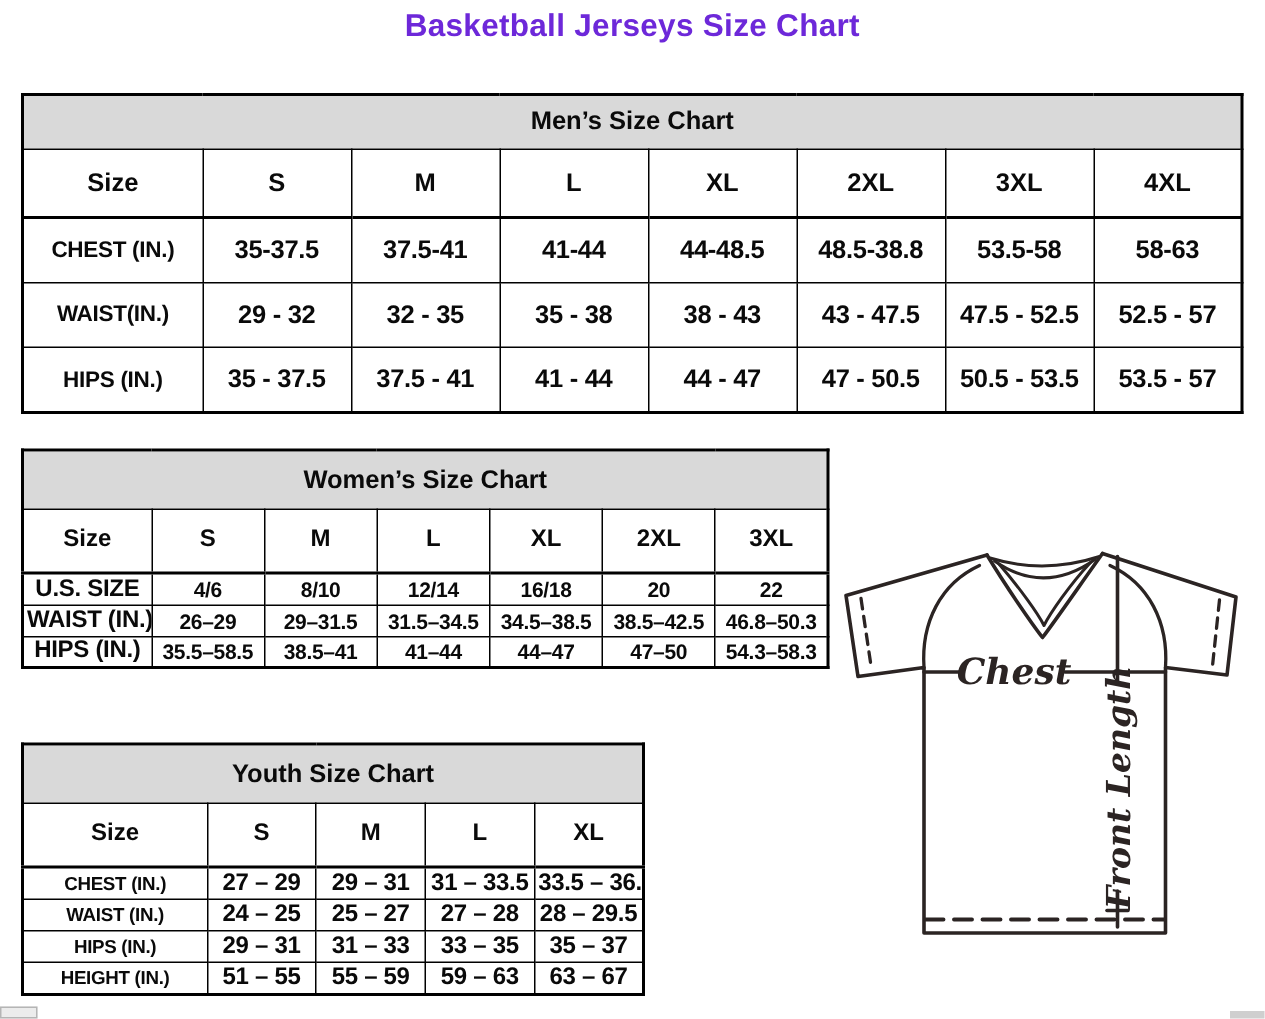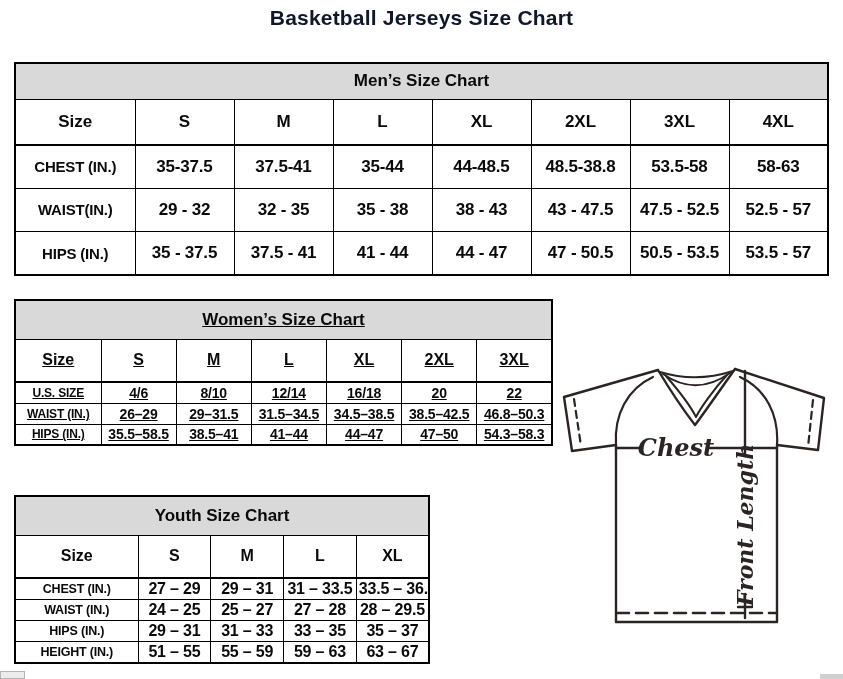--- a/index.html
+++ b/index.html
@@ -4,25 +4,25 @@
 <style>
   html,body{margin:0;padding:0;}
   body{
     width:843px;height:679px;position:relative;overflow:hidden;
     background:#ffffff;color:#000;
     font-family:"Liberation Sans", sans-serif;
   }
   .page-title{
     position:absolute;top:6px;left:0;width:100%;
     text-align:center;font-size:21px;font-weight:bold;
-    letter-spacing:.2px;color:#0f172a;margin:0;
+    letter-spacing:.2px;color:#6d28d9;margin:0;
   }
   .tbl-wrap{position:absolute;}
   .tbl-wrap.men{left:14px;top:62px;width:815px;height:214px;}
-  .tbl-wrap.women{left:14px;top:299px;width:539px;height:127px;text-decoration:underline;}
+  .tbl-wrap.women{left:14px;top:299px;width:539px;height:127px;}
   .tbl-wrap.youth{left:14px;top:495px;width:416px;height:169px;}
   table.sizechart{
     width:100%;height:100%;border-collapse:collapse;table-layout:fixed;
     border:2px solid #000;
   }
   table.sizechart td{
     border:1px solid #000;text-align:center;vertical-align:middle;
     padding:0 2px;overflow:hidden;white-space:nowrap;color:#0a0a0a;
   }
   tr.tr-band td{
@@ -37,21 +37,21 @@
   .men tr.tr-cols td{font-size:17px}
   .men tr.tr-data{height:43px}
   .men tr.tr-data td{font-size:17px}
   .men tr.tr-data td.row-label{font-size:15px}
   
   .women tr.tr-band{height:39px}
   .women tr.tr-cols{height:43px}
   .women tr.tr-cols td{font-size:16px}
   .women tr.tr-data{height:21px}
   .women tr.tr-data td{font-size:14px}
-  .women tr.tr-data td.row-label{font-size:12px}
+  .women tr.tr-data td.row-label{font-size:16px}
   
   .youth tr.tr-band{height:39px}
   .youth tr.tr-cols{height:42px}
   .youth tr.tr-cols td{font-size:16px}
   .youth tr.tr-data{height:21px}
   .youth tr.tr-data td{font-size:16px}
   .youth tr.tr-data td.row-label{font-size:12.5px}
 
   .jersey{position:absolute;left:555px;top:355px;width:288px;height:324px;}
   .jersey text{
@@ -90,21 +90,21 @@
           <td>L</td>
           <td>XL</td>
           <td>2XL</td>
           <td>3XL</td>
           <td>4XL</td>
         </tr>
         <tr class="tr-data">
           <td class="row-label">CHEST (IN.)</td>
           <td>35-37.5</td>
           <td>37.5-41</td>
-          <td>35-44</td>
+          <td>41-44</td>
           <td>44-48.5</td>
           <td>48.5-38.8</td>
           <td>53.5-58</td>
           <td>58-63</td>
         </tr>
         <tr class="tr-data">
           <td class="row-label">WAIST(IN.)</td>
           <td>29 - 32</td>
           <td>32 - 35</td>
           <td>35 - 38</td>

